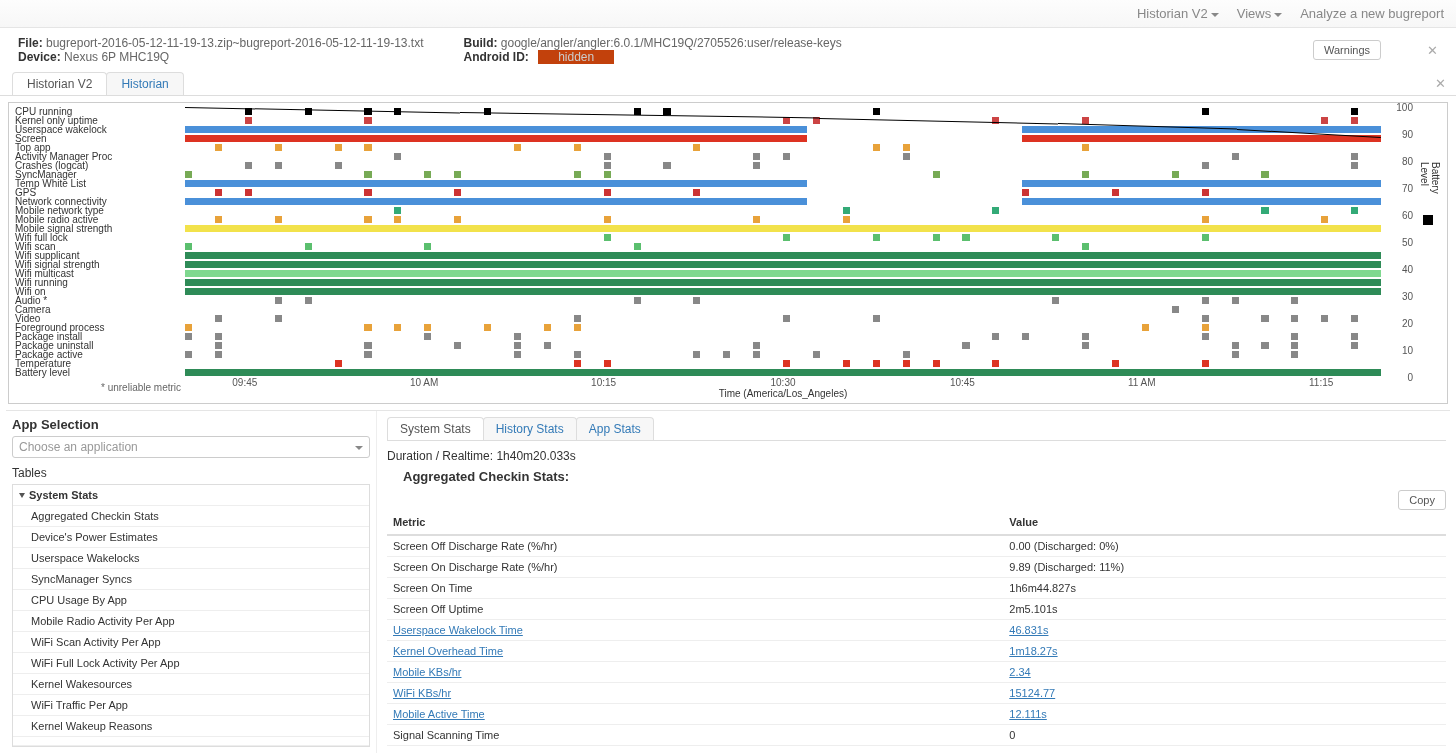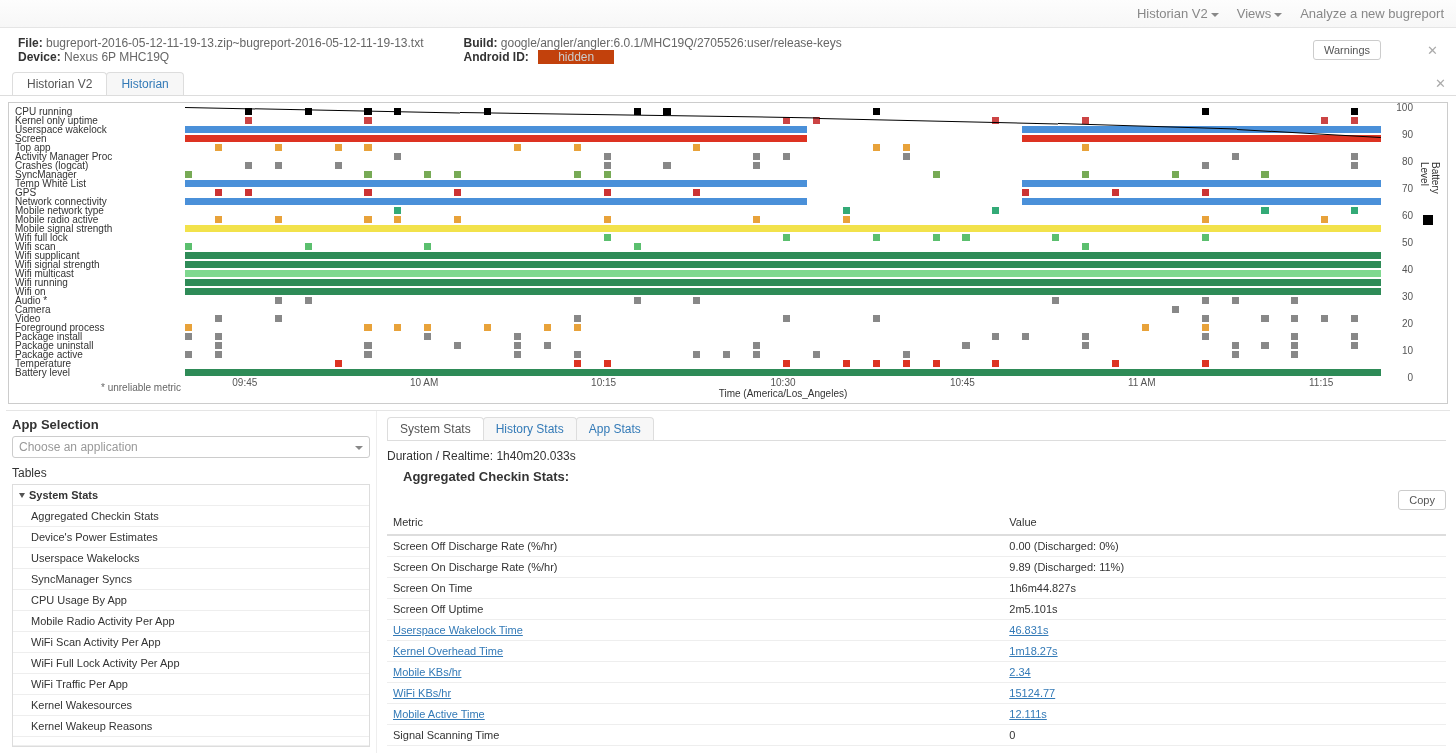--- a/index.html
+++ b/index.html
@@ -49,21 +49,21 @@
   .tree .node.child { padding-left:18px;align-items:center; }
   .tri { display:inline-block; width:0; height:0; border-left:3px solid transparent; border-right:3px solid transparent; border-top:5px solid #555; }
   .right { flex:1; padding:6px 4px 6px 10px; border-left:1px solid #eee; }
   .right .tabstrip2 { border-bottom:1px solid #ddd; display:flex; }
   .right .tabstrip2 .tab { border:1px solid #ddd; border-bottom:none; padding:4px 12px; font-size:12px; border-radius:4px 4px 0 0; margin-right:-1px; color:#337ab7; background:#f7f7f7; }
   .right .tabstrip2 .tab.active { background:#fff; color:#555; }
   .duration { font-size:12px; margin:8px 0 6px 0; }
   .agg-title { font-size:13px; font-weight:bold; margin-bottom:6px;margin-left:16px; }
   .copy-btn { float:right; border:1px solid #ccc; background:#fff; padding:3px 10px; border-radius:3px; font-size:11px; color:#555; }
   table.metrics { width:100%; border-collapse:collapse; font-size:11px; clear:both; }
-  table.metrics th { text-align:left; border-bottom:2px solid #ddd; padding:6px 6px; font-weight:normal; }
+  table.metrics th { text-align:left; border-bottom:2px solid #ddd; padding:6px 6px; font-weight:bold; }
   table.metrics td { border-bottom:1px solid #eee; padding:4px 6px; }
   table.metrics td.link, table.metrics td .lnk { color:#337ab7; text-decoration:underline; cursor:pointer; }
 </style>
 </head>
 <body>
 
 <div class="navbar" data-interactable="false">
   <div class="navbar-right" data-interactable="false">
     <span data-interactable="true"><span>Historian V2</span><span class="caret" data-interactable="false"></span></span>
     <span data-interactable="true"><span>Views</span><span class="caret" data-interactable="false"></span></span>
@@ -426,24 +426,24 @@
         <div class="node child" data-interactable="true">
           <span data-interactable="false">Mobile Radio Activity Per App</span>
         </div>
         <div class="node child" data-interactable="true">
           <span data-interactable="false">WiFi Scan Activity Per App</span>
         </div>
         <div class="node child" data-interactable="true">
           <span data-interactable="false">WiFi Full Lock Activity Per App</span>
         </div>
         <div class="node child" data-interactable="true">
+          <span data-interactable="false">Kernel Wakesources</span>
+        </div>
+        <div class="node child" data-interactable="true">
           <span data-interactable="false">WiFi Traffic Per App</span>
-        </div>
-        <div class="node child" data-interactable="true">
-          <span data-interactable="false">Kernel Wakesources</span>
         </div>
         <div class="node child" data-interactable="true">
           <span data-interactable="false">Kernel Wakeup Reasons</span>
         </div>
         <div class="node child" data-interactable="true"></div>
       </div>
   </div>
 
   <div class="right" data-interactable="false">
     <div class="tabstrip2" data-interactable="false">

